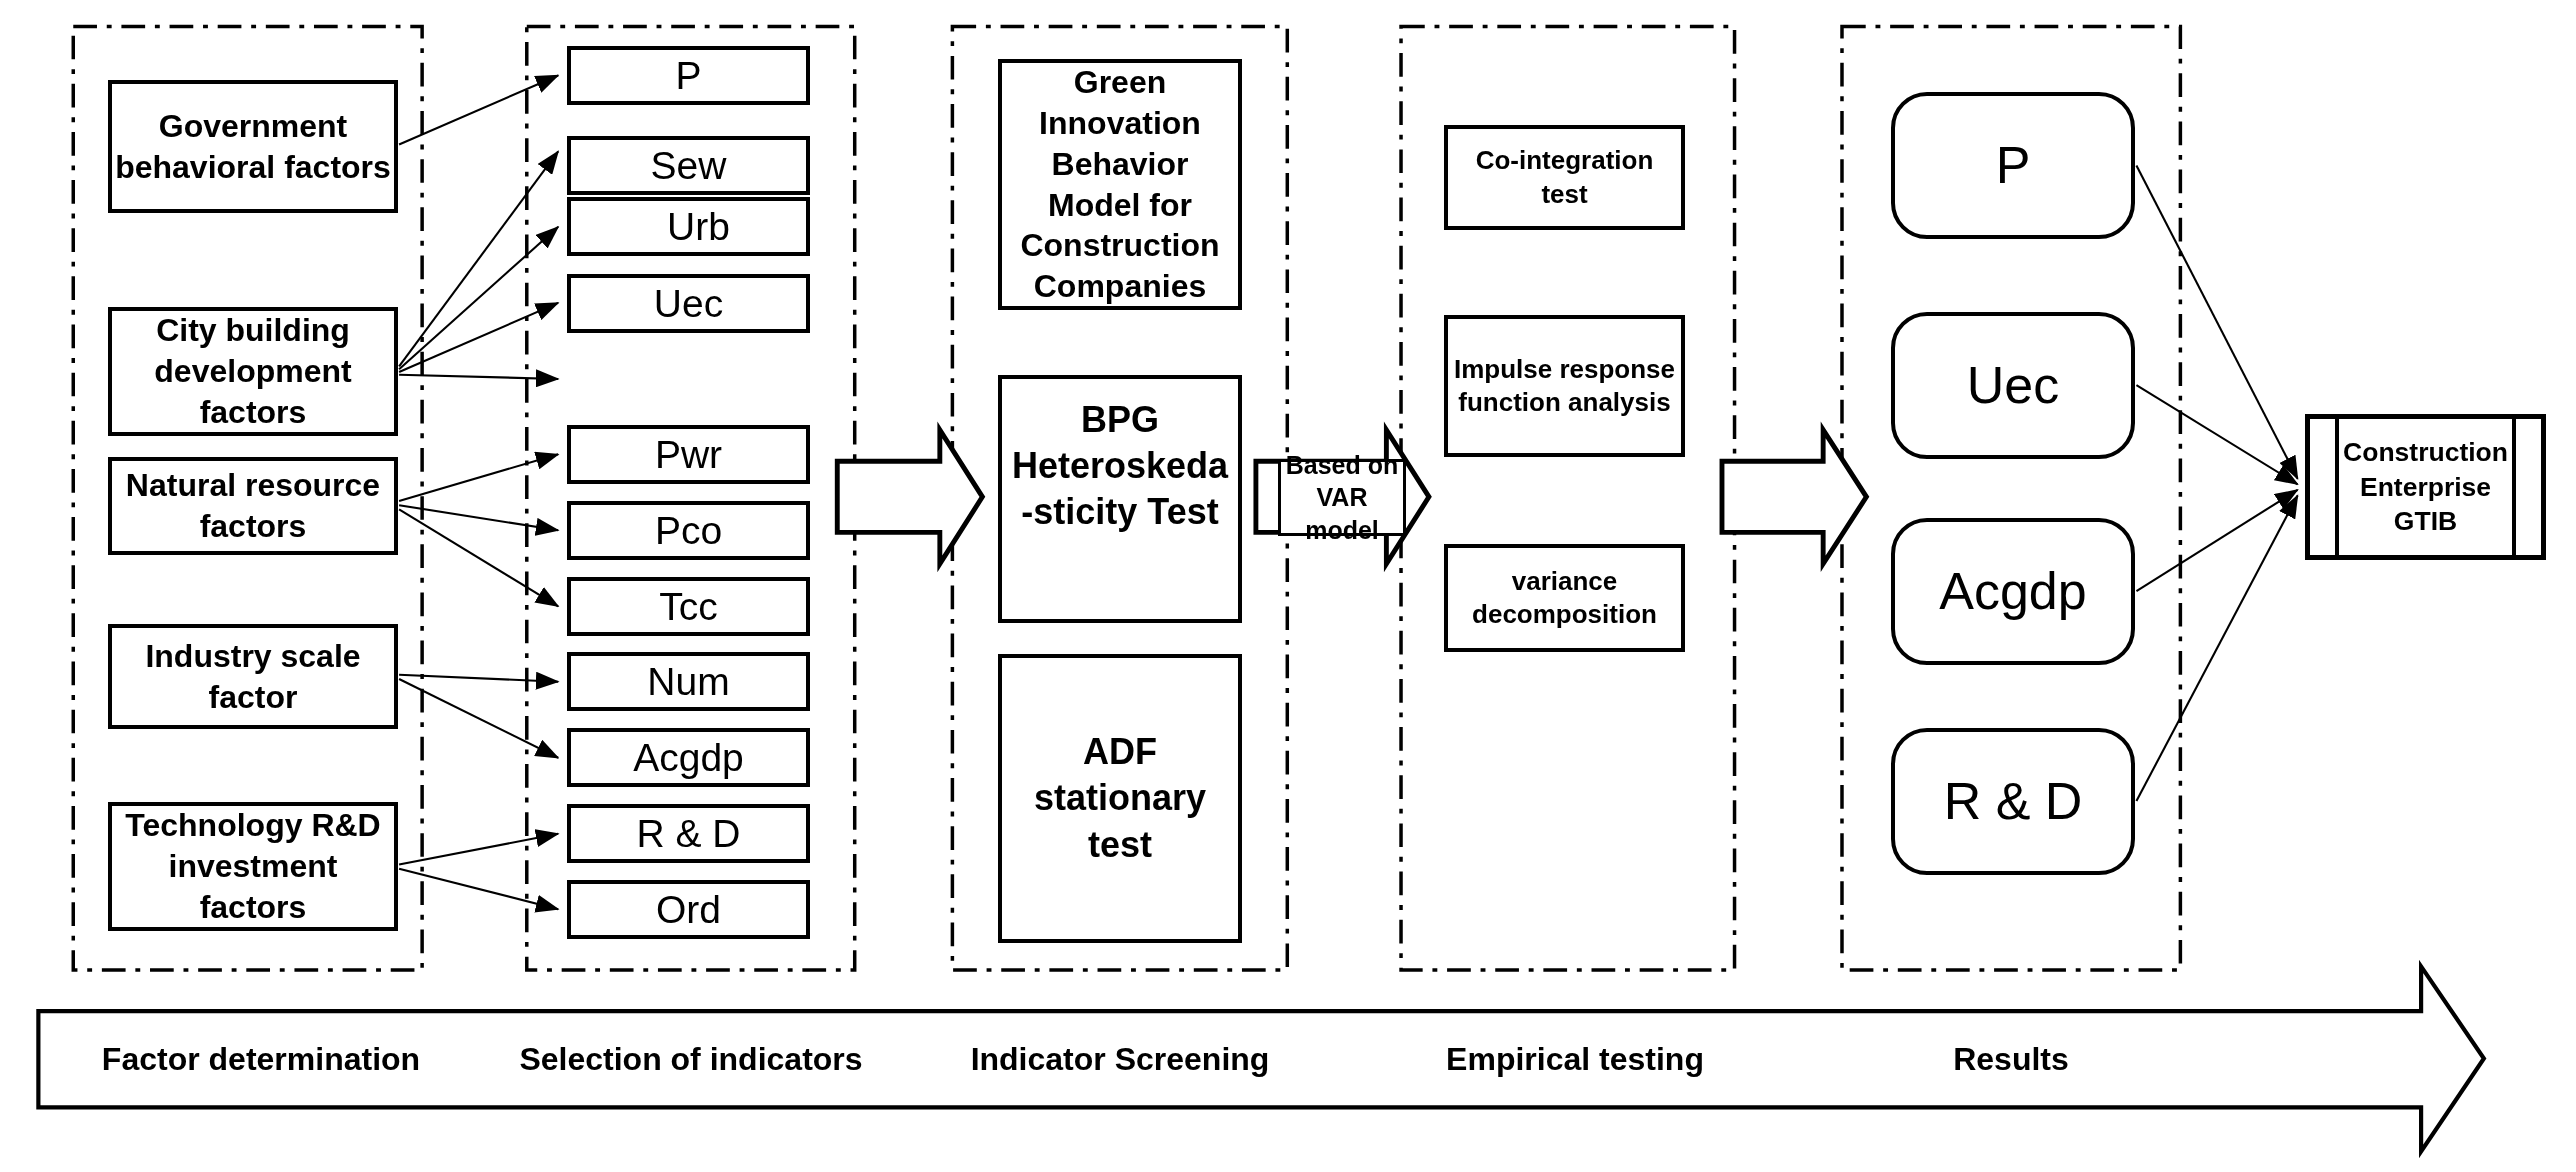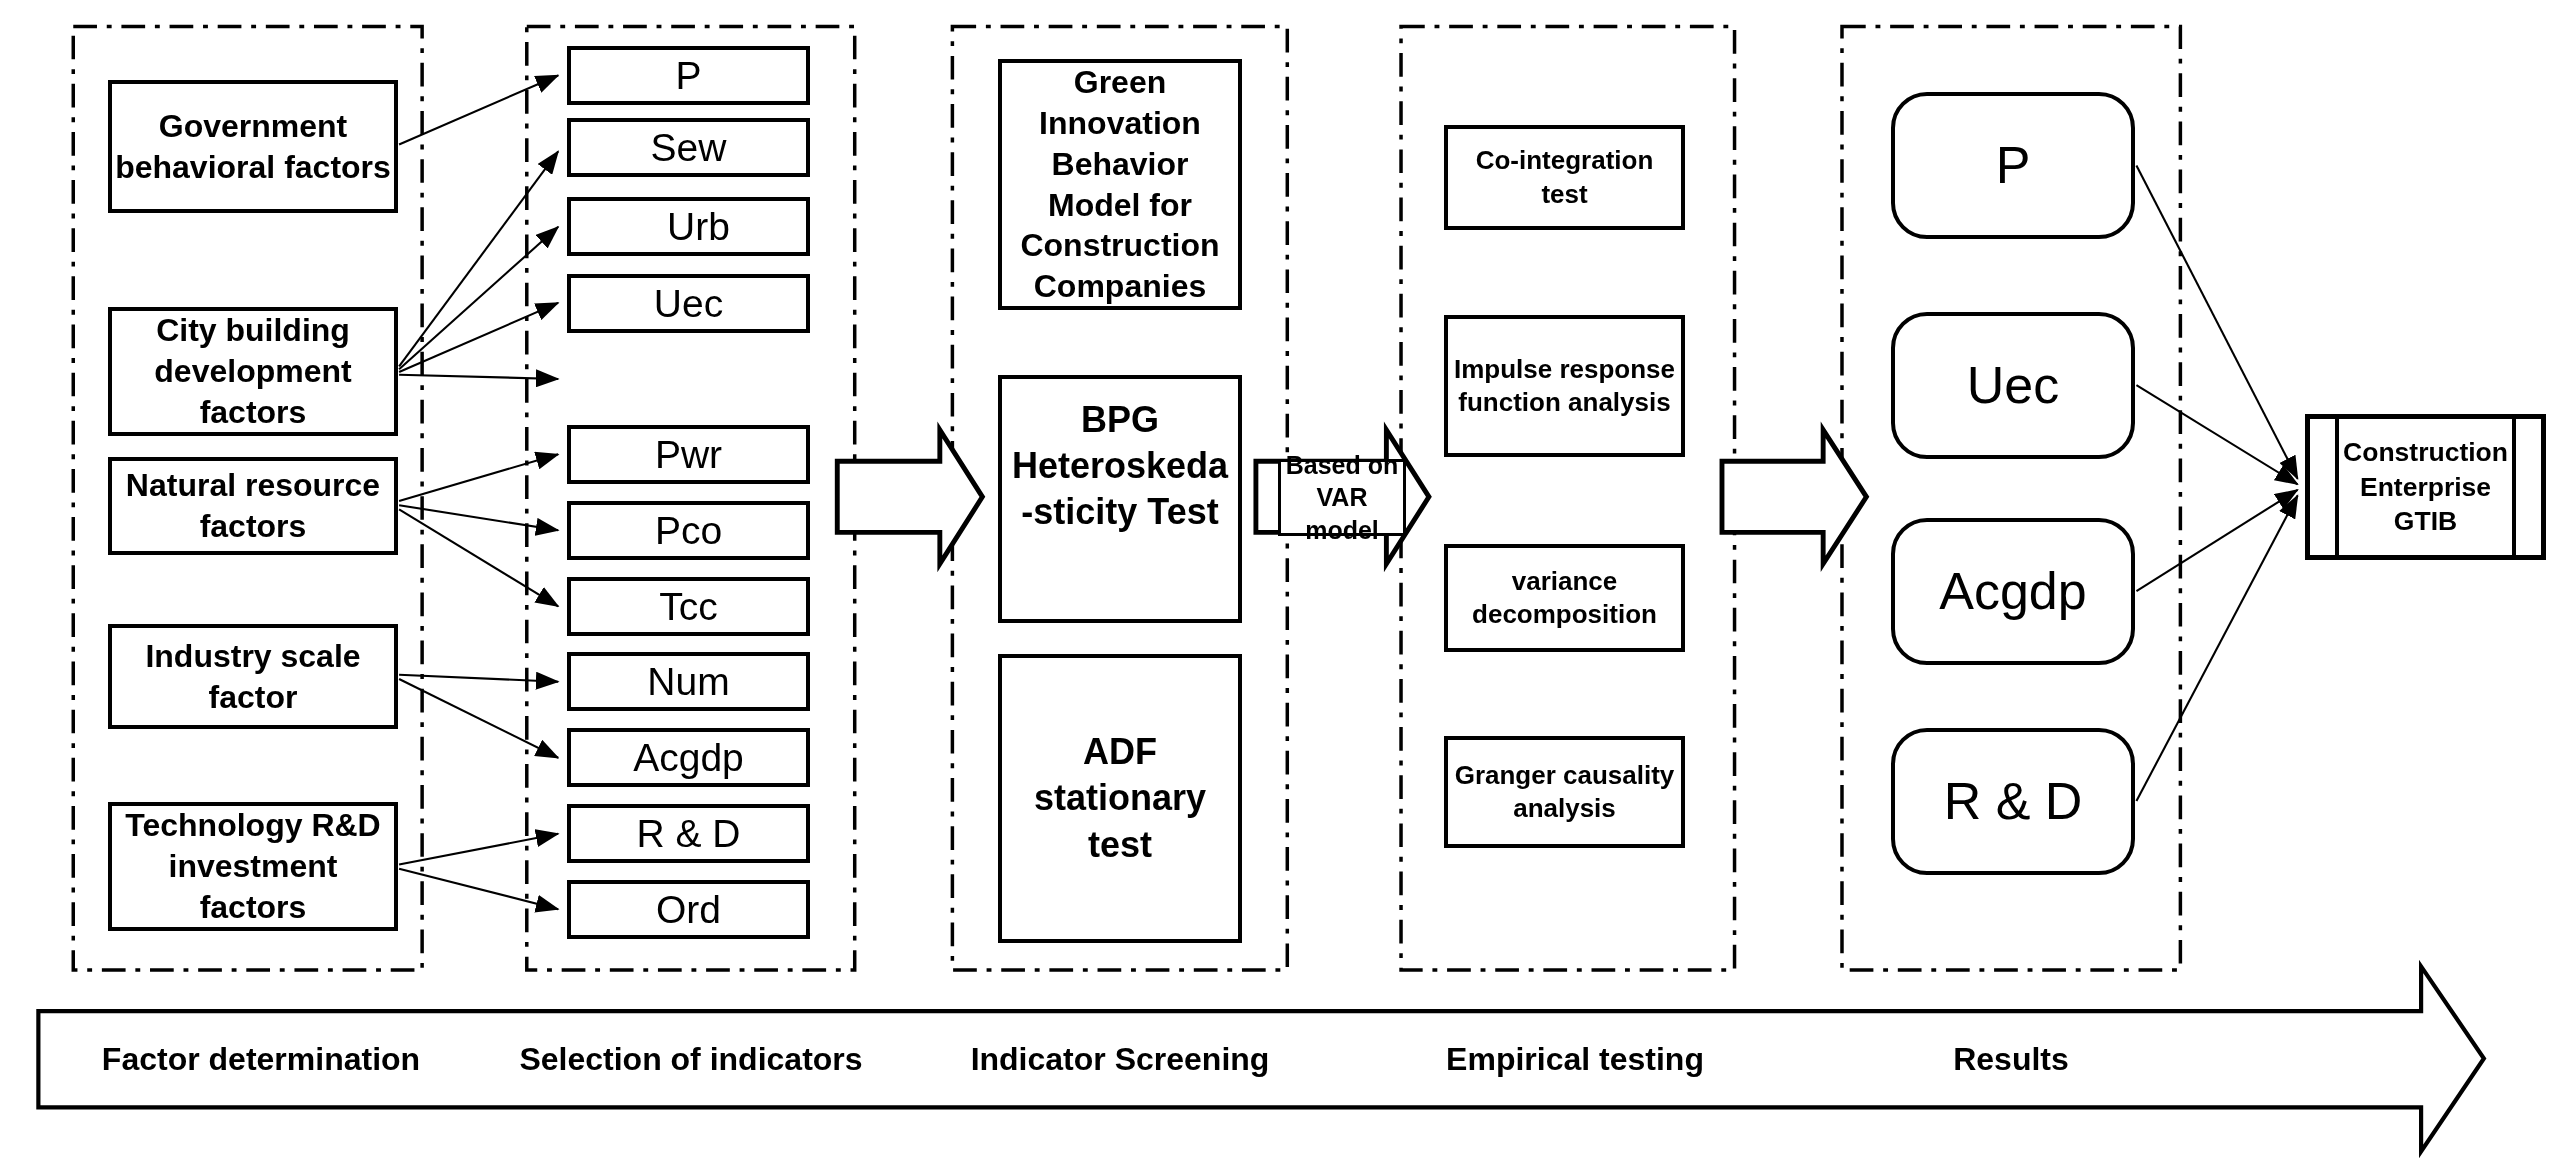--- a/index.html
+++ b/index.html
@@ -114,21 +114,21 @@
 development
 factors</div>
   <div class="box factor-box" style="top:457px;height:98px;">Natural resource
 factors</div>
   <div class="box factor-box" style="top:624px;height:105px;">Industry scale
 factor</div>
   <div class="box factor-box" style="top:802px;height:129px;">Technology R&amp;D
 investment factors</div>
 
   <div class="box indicator-box" style="top:46px;">P</div>
-  <div class="box indicator-box" style="top:118px;">Sew</div>
+  <div class="box indicator-box" style="top:136px;">Sew</div>
   <div class="box indicator-box" style="top:197px;padding-left:20px;">Urb</div>
   <div class="box indicator-box" style="top:274px;">Uec</div>
   <div class="box indicator-box" style="top:425px;">Pwr</div>
   <div class="box indicator-box" style="top:501px;">Pco</div>
   <div class="box indicator-box" style="top:577px;">Tcc</div>
   <div class="box indicator-box" style="top:652px;">Num</div>
   <div class="box indicator-box" style="top:728px;">Acgdp</div>
   <div class="box indicator-box" style="top:804px;">R &amp; D</div>
   <div class="box indicator-box" style="top:880px;">Ord</div>
 
@@ -147,22 +147,20 @@
 
   <div class="var-note">Based on
 VAR model</div>
 
   <div class="box test-box" style="top:125px;height:105px;">Co-integration
 test</div>
   <div class="box test-box" style="top:315px;height:142px;">Impulse response
 function analysis</div>
   <div class="box test-box" style="top:544px;height:108px;">variance
 decomposition</div>
-  <div class="box test-box" style="top:736px;height:112px;">Granger causality
-analysis</div>
 
   <div class="box result-box" style="top:92px;">P</div>
   <div class="box result-box" style="top:312px;">Uec</div>
   <div class="box result-box" style="top:518px;">Acgdp</div>
   <div class="box result-box" style="top:728px;">R &amp; D</div>
 
   <div class="gtib-box">
     <div class="gtib-inner">Construction
 Enterprise
 GTIB</div>

